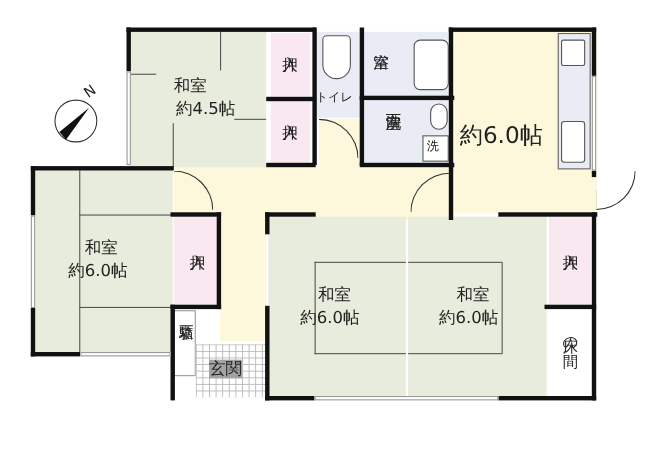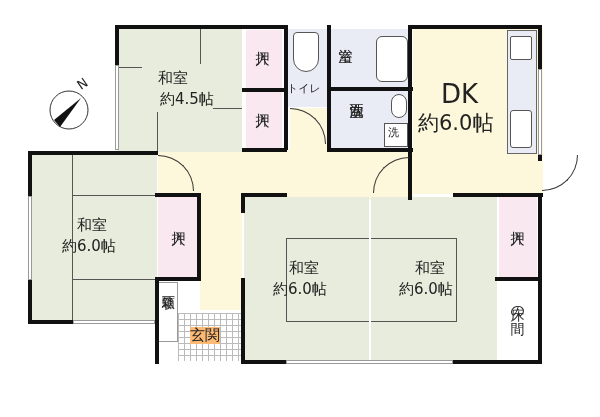--- a/index.html
+++ b/index.html
@@ -59,37 +59,36 @@
   <div class="abs wet" style="left:330px;top:91px;width:82px;height:58px;"></div>
   <div class="abs" style="left:391px;top:94px;width:16px;height:24px;border:1px solid #555;border-radius:8px;background:#fff;"></div>
   <div class="abs" style="left:384px;top:123px;width:24px;height:24px;border:1px solid #555;background:#fff;"></div>
   <span class="lbl" style="left:388px;top:127px;font-size:11px;">洗</span>
   <span class="lbl vtext" style="left:349px;top:93px;font-size:14px;">洗面室</span>
 
   <div class="abs floor" style="left:413px;top:29px;width:130px;height:165px;"></div>
   <div class="abs wet" style="left:507px;top:30px;width:30px;height:124px;border:1px solid #666;"></div>
   <div class="abs white" style="left:510px;top:36px;width:22px;height:24px;border:1px solid #555;border-radius:2px;"></div>
   <div class="abs white" style="left:510px;top:110px;width:22px;height:38px;border:1px solid #555;border-radius:3px;"></div>
-  <span class="lbl" style="left:441px;top:80px;font-size:26px;">DK</span>
   <span class="lbl" style="left:418px;top:111px;font-size:21px;">約6.0帖</span>
 
   <div class="abs tatami" style="left:32px;top:155px;width:125px;height:165px;"></div>
   <div class="line" style="left:72px;top:155px;width:1px;height:165px;"></div>
   <div class="line" style="left:72px;top:195px;width:85px;height:1px;"></div>
   <div class="line" style="left:72px;top:279px;width:85px;height:1px;"></div>
   <span class="lbl" style="left:77px;top:217px;font-size:15px;">和室</span>
   <span class="lbl" style="left:62px;top:238px;font-size:15px;">約6.0帖</span>
 
   <div class="abs closet" style="left:158px;top:195px;width:40px;height:82px;"></div>
   <span class="lbl vtext" style="left:171px;top:220px;font-size:14px;">押入</span>
 
   <div class="abs white" style="left:158px;top:282px;width:20px;height:60px;border:1px solid #999;"></div>
   <span class="lbl vtext" style="left:160px;top:286px;font-size:13px;">下駄箱</span>
   <div class="abs genkan" style="left:178px;top:313px;width:63px;height:48px;"></div>
-  <span class="lbl" style="left:190px;top:327px;font-size:15px;background:#fdba74;">玄関</span>
+  <span class="lbl" style="left:190px;top:327px;font-size:15px;background:#a3a3a3;">玄関</span>
 
   <div class="abs tatami" style="left:244px;top:197px;width:125px;height:165px;"></div>
   <div class="line" style="left:286px;top:238px;width:83px;height:1px;"></div>
   <div class="line" style="left:286px;top:321px;width:83px;height:1px;"></div>
   <div class="line" style="left:286px;top:238px;width:1px;height:84px;"></div>
   <span class="lbl" style="left:289px;top:260px;font-size:15px;">和室</span>
   <span class="lbl" style="left:273px;top:281px;font-size:15px;">約6.0帖</span>
 
   <div class="abs tatami" style="left:371px;top:197px;width:126px;height:165px;"></div>
   <div class="line" style="left:371px;top:238px;width:85px;height:1px;"></div>

